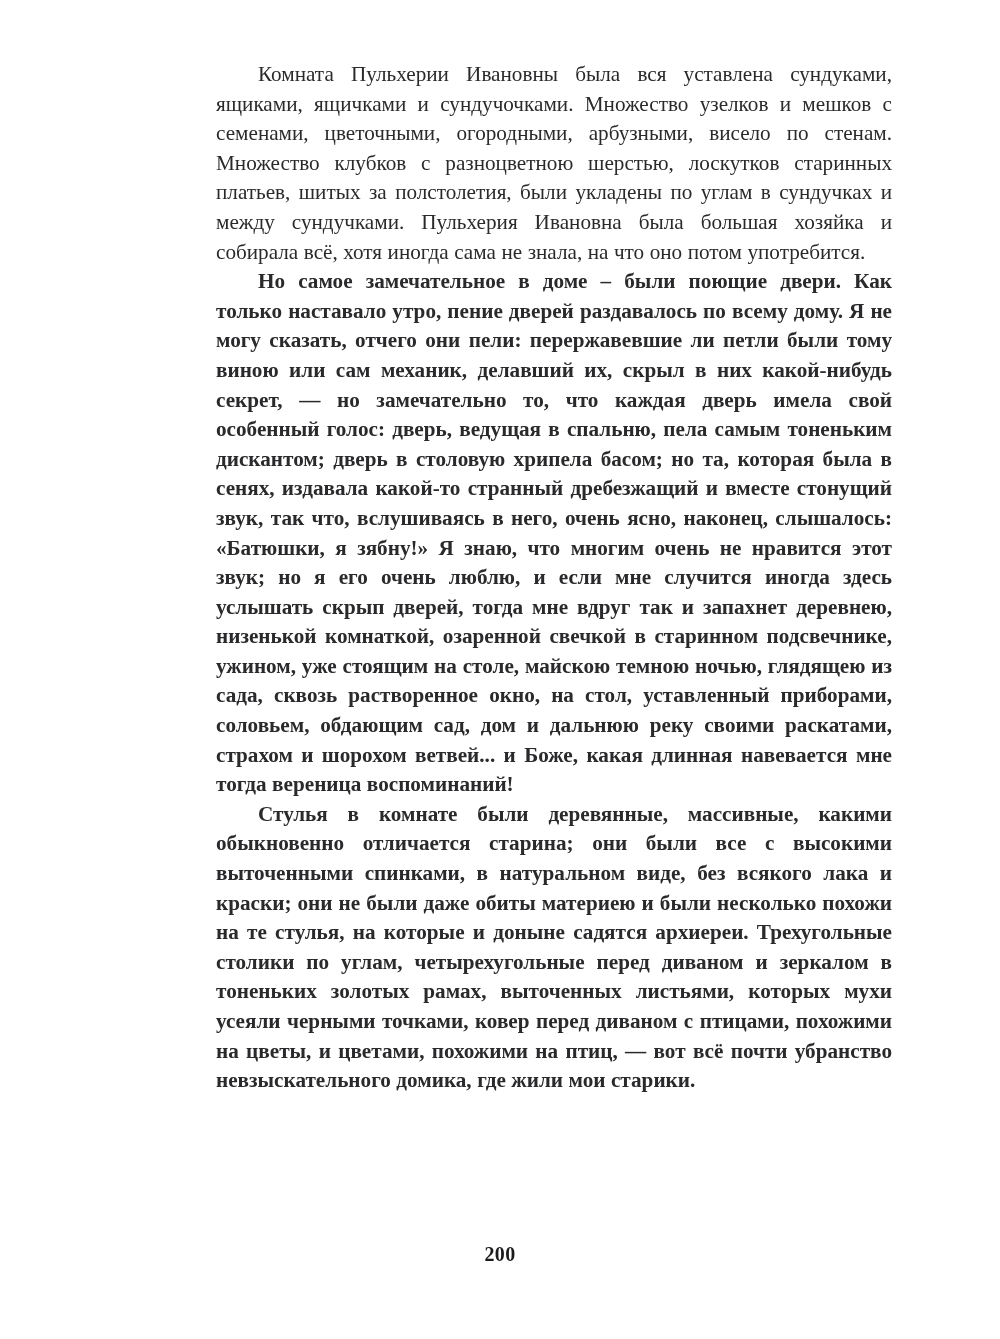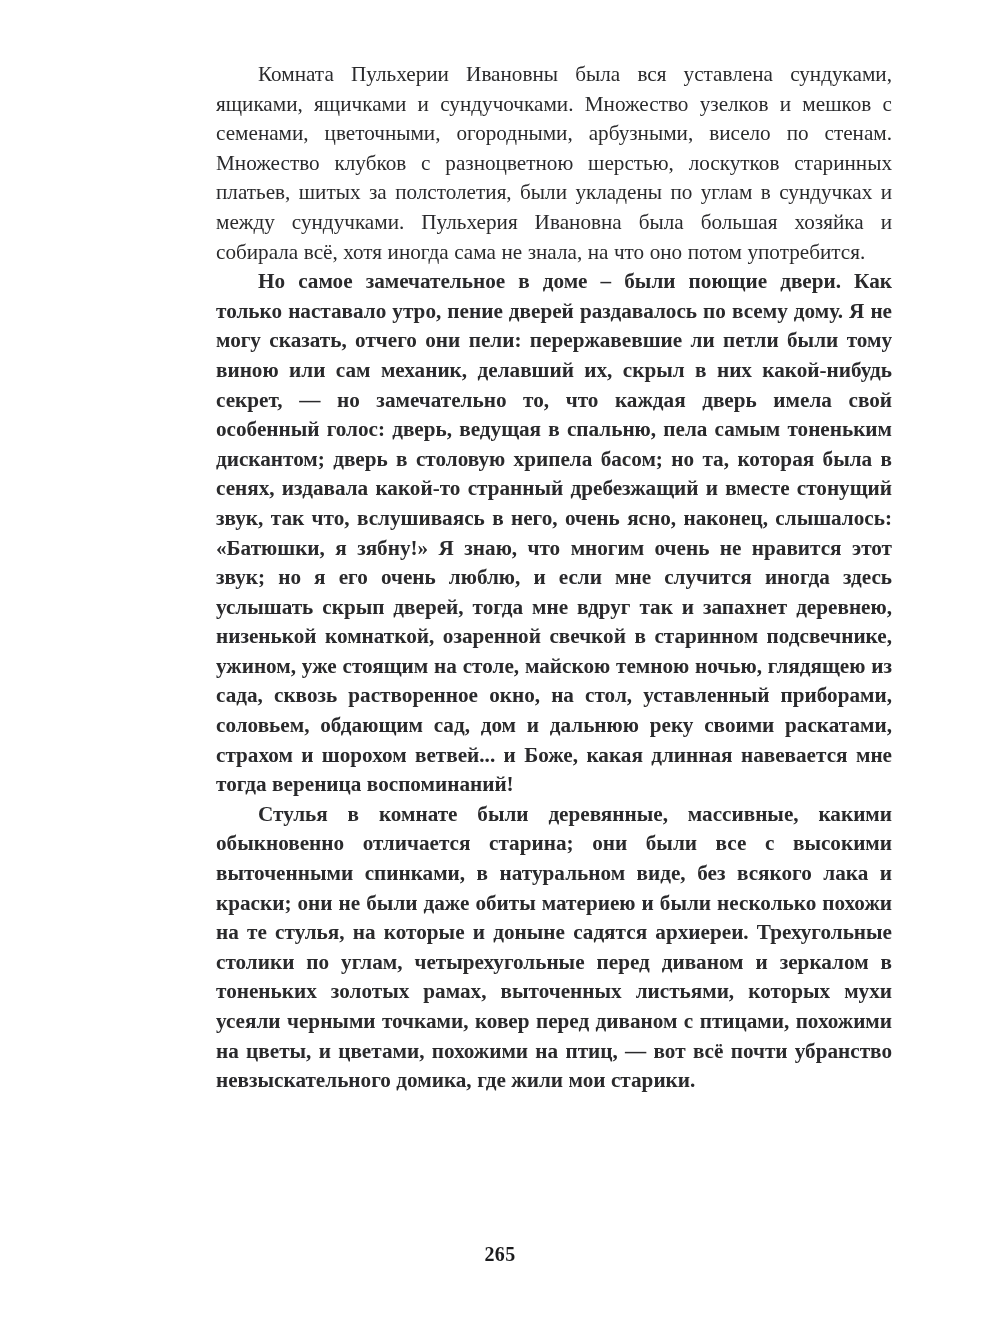--- a/index.html
+++ b/index.html
@@ -60,15 +60,15 @@
 <body>
 
 <div class="page">
 
   <div class="textblock">
     <p class="para">Комната Пульхерии Ивановны была вся уставлена сундуками, ящиками, ящичками и сундучочками. Множество узелков и мешков с семенами, цветочными, огородными, арбузными, висело по стенам. Множество клубков с разноцветною шерстью, лоскутков старинных платьев, шитых за полстолетия, были укладены по углам в сундучках и между сундучками. Пульхерия Ивановна была большая хозяйка и собирала всё, хотя иногда сама не знала, на что оно потом употребится.</p>
     <p class="para">Но самое замечательное в доме – были поющие двери. Как только наставало утро, пение дверей раздавалось по всему дому. Я не могу сказать, отчего они пели: перержавевшие ли петли были тому виною или сам механик, делавший их, скрыл в них какой-нибудь секрет, — но замечательно то, что каждая дверь имела свой особенный голос: дверь, ведущая в спальню, пела самым тоненьким дискантом; дверь в столовую хрипела басом; но та, которая была в сенях, издавала какой-то странный дребезжащий и вместе стонущий звук, так что, вслушиваясь в него, очень ясно, наконец, слышалось: «Батюшки, я зябну!» Я знаю, что многим очень не нравится этот звук; но я его очень люблю, и если мне случится иногда здесь услышать скрып дверей, тогда мне вдруг так и запахнет деревнею, низенькой комнаткой, озаренной свечкой в старинном подсвечнике, ужином, уже стоящим на столе, майскою темною ночью, глядящею из сада, сквозь растворенное окно, на стол, уставленный приборами, соловьем, обдающим сад, дом и дальнюю реку своими раскатами, страхом и шорохом ветвей... и Боже, какая длинная навевается мне тогда вереница воспоминаний!</p>
     <p class="para last-line-left">Стулья в комнате были деревянные, массивные, какими обыкновенно отличается старина; они были все с высокими выточенными спинками, в натуральном виде, без всякого лака и краски; они не были даже обиты материею и были несколько похожи на те стулья, на которые и доныне садятся архиереи. Трехугольные столики по углам, четырехугольные перед диваном и зеркалом в тоненьких золотых рамах, выточенных листьями, которых мухи усеяли черными точками, ковер перед диваном с птицами, похожими на цветы, и цветами, похожими на птиц, — вот всё почти убранство невзыскательного домика, где жили мои старики.</p>
   </div>
 
-  <div class="folio">265</div>
+  <div class="folio">200</div>
 
 </div>
 
 </body></html>

